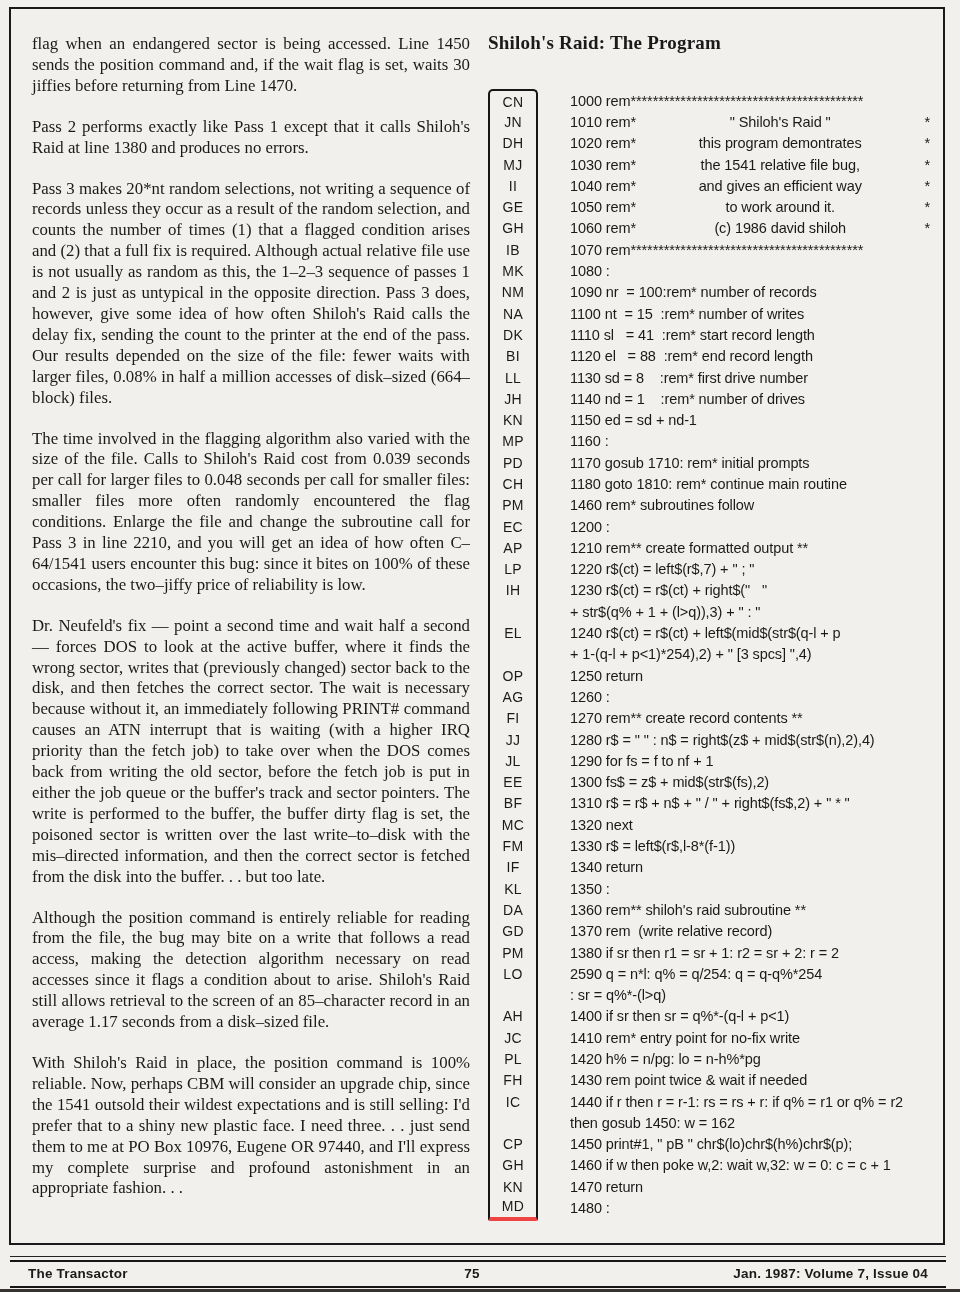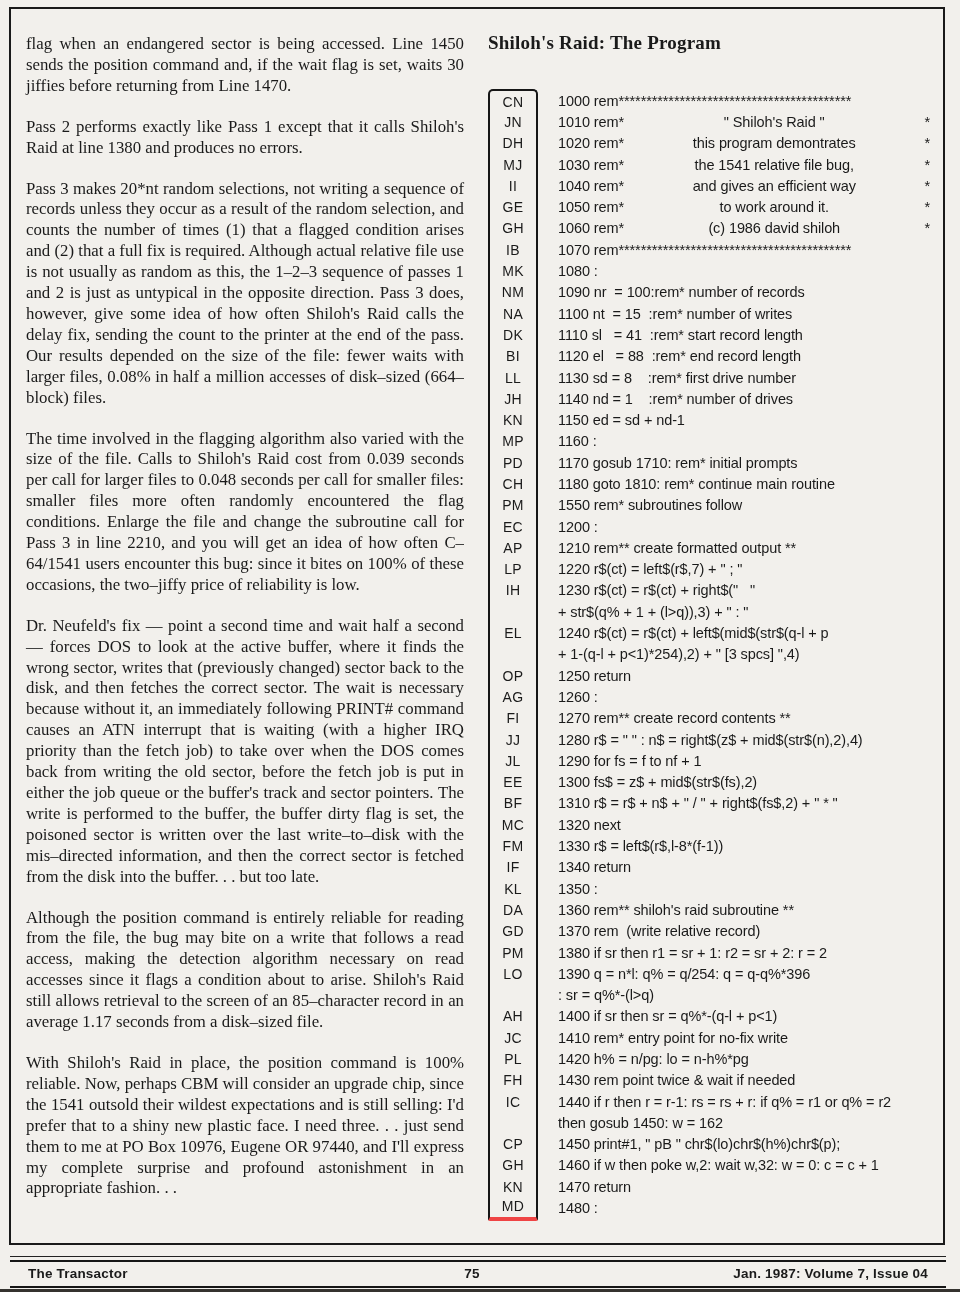--- a/index.html
+++ b/index.html
@@ -7,21 +7,21 @@
     width:960px;height:1292px;position:relative;overflow:hidden;
     background:#f2f0ec;color:#1a1a1a;
     font-family:"Liberation Serif", serif;
   }
   .page-frame{
     position:absolute;left:9px;top:7px;width:932px;height:1234px;
     border:2.5px solid #1a1a1a;background:transparent;
   }
   
   .article-col{
-    position:absolute;left:26px;top:34px;width:438px;
+    position:absolute;left:32px;top:34px;width:438px;
     font-size:16.8px;line-height:20.9px;text-align:justify;
   }
   .article-col p{margin:0 0 20px 0;}
   
   .listing-col{
     position:absolute;left:488px;top:32px;width:450px;
     font-family:"Liberation Sans", sans-serif;
   }
   .listing-title{
     font-family:Liberation Serif, serif;
@@ -31,21 +31,21 @@
   .lrow{display:flex;height:21.3px;align-items:center;}
   .cs{
     flex:0 0 46px;width:46px;height:100%;
     display:flex;align-items:center;justify-content:center;
     border-left:2px solid #161616;border-right:2px solid #161616;
     font-size:14px;letter-spacing:.3px;
   }
   .lrow.first .cs{border-top:2px solid #161616;border-radius:5px 5px 0 0;}
   .lrow.last  .cs{border-bottom:4px solid #ef4444;border-radius:0 0 2px 2px;}
   .code{
-    flex:1;padding-left:20px;font-size:14.5px;white-space:pre;
+    flex:1;padding-left:32px;font-size:14.5px;white-space:pre;
     overflow:hidden;letter-spacing:-0.1px;
   }
   .code.cont{}
   .code.banner{display:flex;padding-right:8px;}
   .code.banner .mid{flex:1;text-align:center;}
   
   .footer-hairline{
     position:absolute;left:10px;top:1256px;width:936px;height:0;
     border-top:1.5px solid #222;
   }
@@ -155,21 +155,21 @@
       <div class="lrow">
         <span class="cs">PD</span>
         <span class="code">1170 gosub 1710: rem* initial prompts</span>
       </div>
       <div class="lrow">
         <span class="cs">CH</span>
         <span class="code">1180 goto 1810: rem* continue main routine</span>
       </div>
       <div class="lrow">
         <span class="cs">PM</span>
-        <span class="code">1550 rem* subroutines follow</span>
+        <span class="code">1460 rem* subroutines follow</span>
       </div>
       <div class="lrow">
         <span class="cs">EC</span>
         <span class="code">1200 :</span>
       </div>
       <div class="lrow">
         <span class="cs">AP</span>
         <span class="code">1210 rem** create formatted output **</span>
       </div>
       <div class="lrow">
@@ -243,21 +243,21 @@
       <div class="lrow">
         <span class="cs">GD</span>
         <span class="code">1370 rem  (write relative record)</span>
       </div>
       <div class="lrow">
         <span class="cs">PM</span>
         <span class="code">1380 if sr then r1 = sr + 1: r2 = sr + 2: r = 2</span>
       </div>
       <div class="lrow">
         <span class="cs">LO</span>
-        <span class="code">1390 q = n*l: q% = q/254: q = q-q%*396</span>
+        <span class="code">2590 q = n*l: q% = q/254: q = q-q%*254</span>
       </div>
       <div class="lrow">
         <span class="cs"></span>
         <span class="code cont">: sr = q%*-(l&gt;q)</span>
       </div>
       <div class="lrow">
         <span class="cs">AH</span>
         <span class="code">1400 if sr then sr = q%*-(q-l + p&lt;1)</span>
       </div>
       <div class="lrow">

